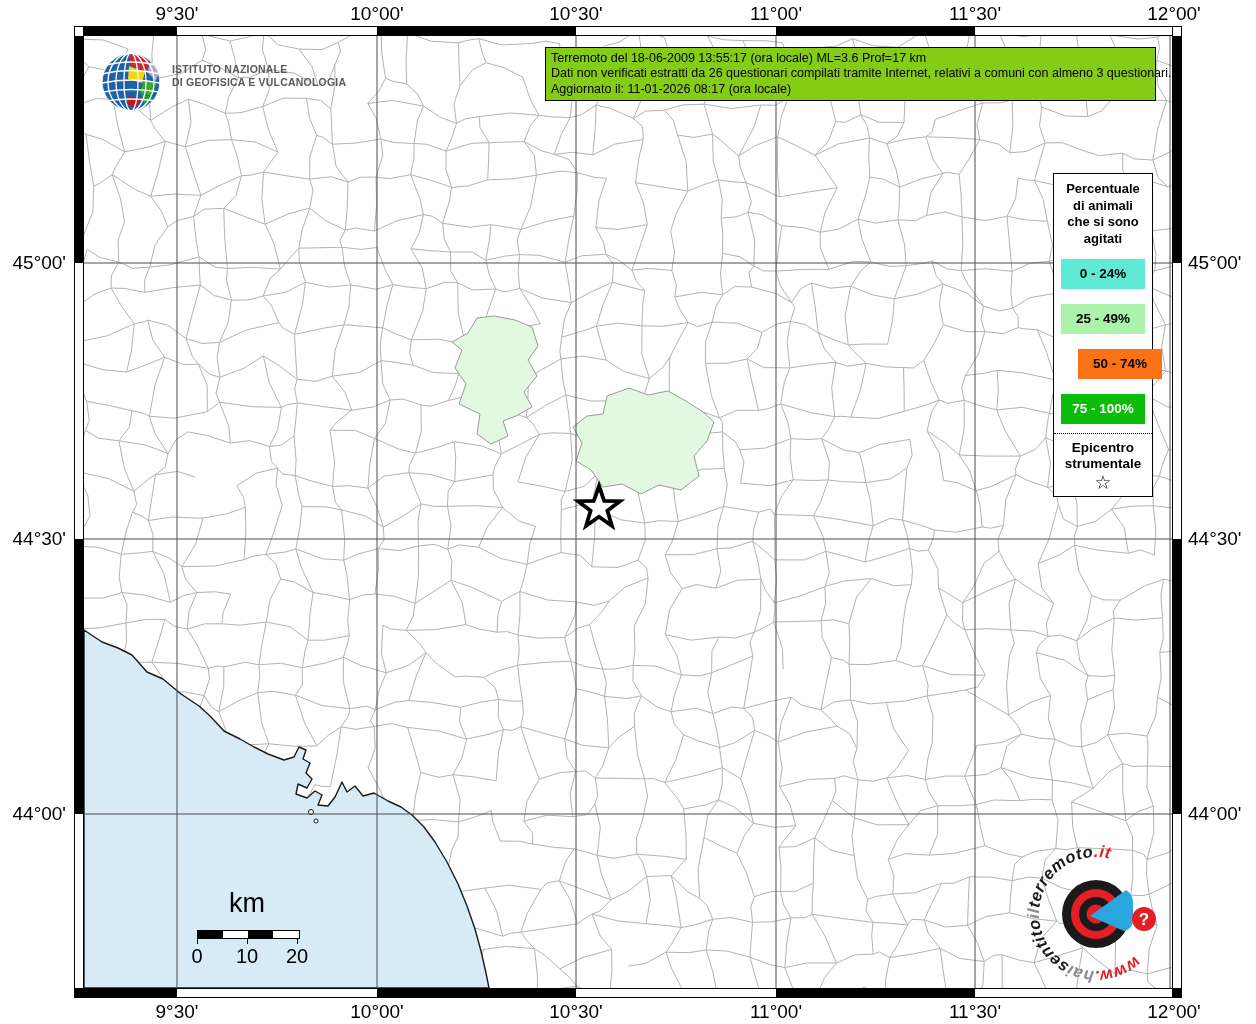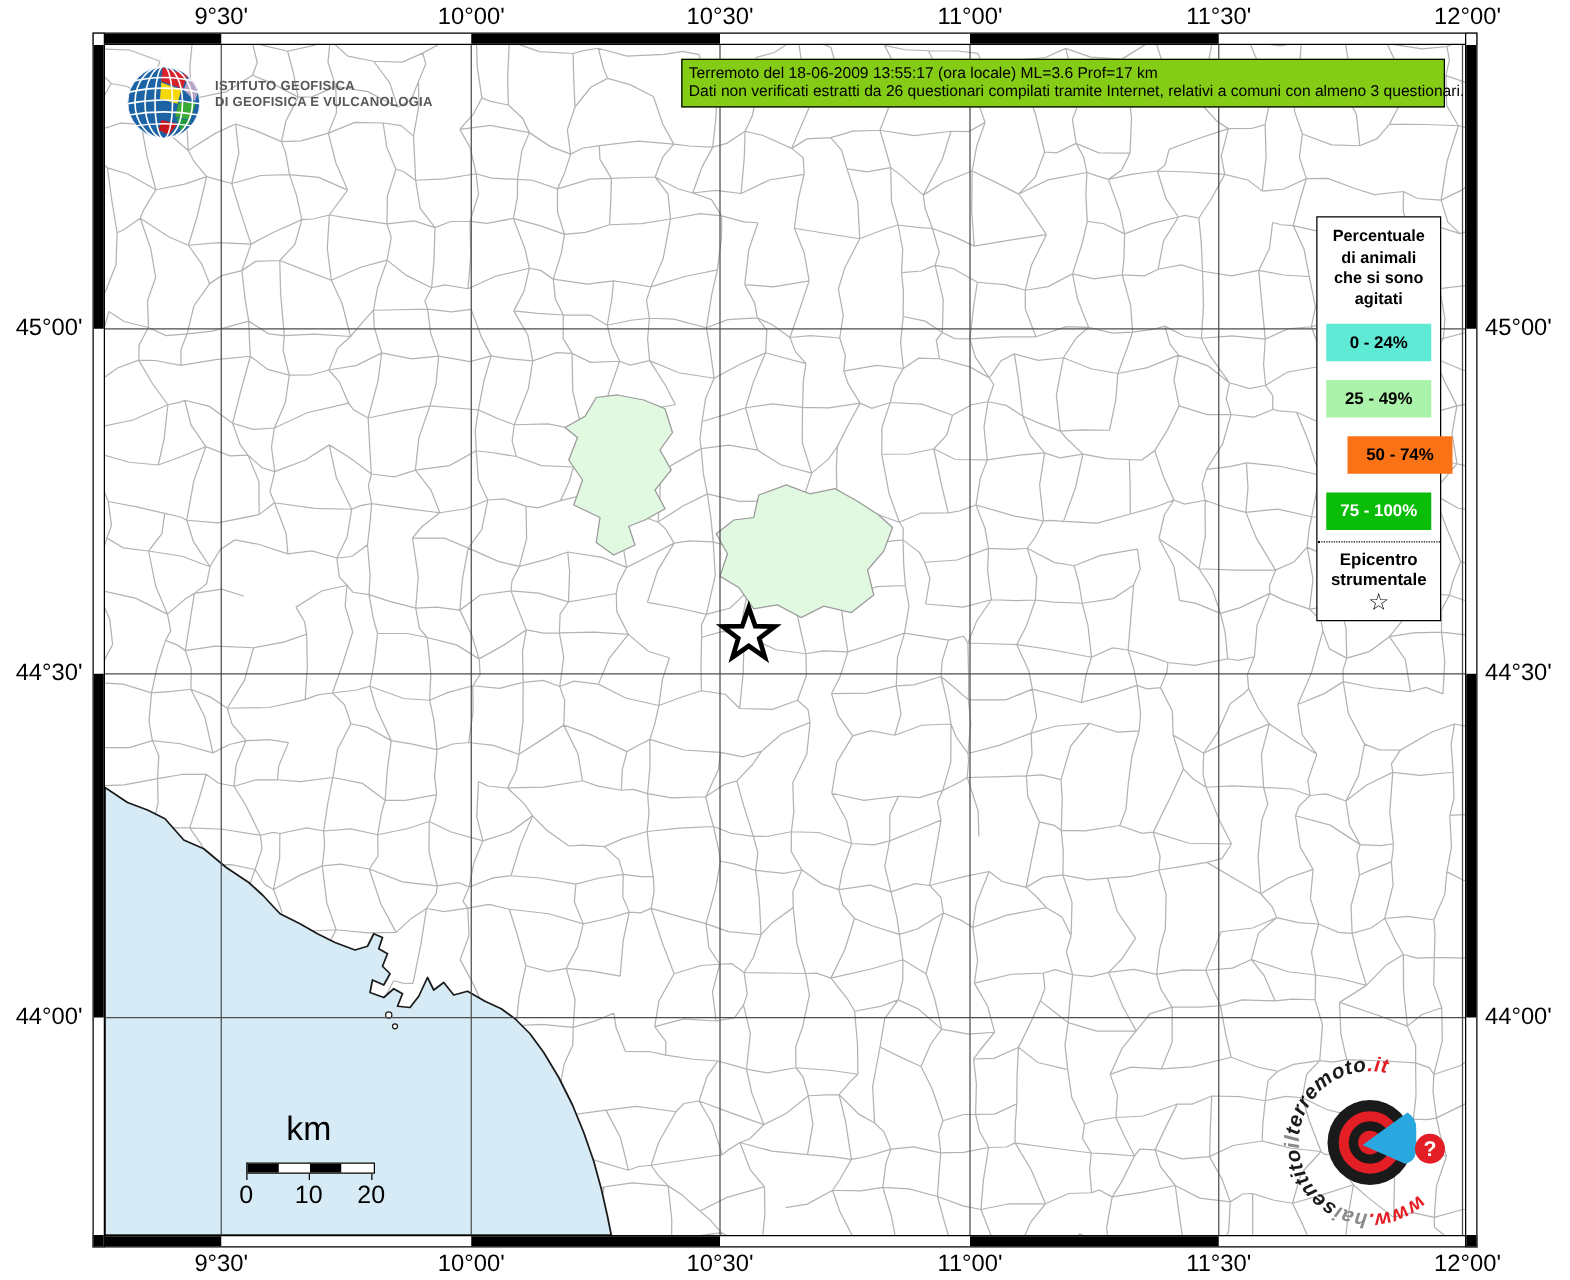--- a/index.html
+++ b/index.html
@@ -127,20 +127,21 @@
 <div class="axlab left" style="left:0;top:527px;">44°30'</div>
 <div class="axlab left" style="left:0;top:802px;">44°00'</div>
 
 <div class="axlab right" style="left:1188px;top:251px;">45°00'</div>
 <div class="axlab right" style="left:1188px;top:527px;">44°30'</div>
 <div class="axlab right" style="left:1188px;top:802px;">44°00'</div>
 
 <div id="info-box">
   <div>Terremoto del 18-06-2009 13:55:17 (ora locale) ML=3.6 Prof=17 km</div>
   <div>Dati non verificati estratti da 26 questionari compilati tramite Internet, relativi a comuni con almeno 3 questionari.</div>
+  <div>Aggiornato il: 11-01-2026 08:17 (ora locale)</div>
 </div>
 
 <div id="legend">
   <div class="lg-title">Percentuale</div>
   <div class="lg-title">di animali</div>
   <div class="lg-title">che si sono</div>
   <div class="lg-title">agitati</div>
   <div class="swatch first" style="background-color: #5eead4; color: rgb(0, 0, 0);">0 - 24%</div>
   <div class="swatch" style="background-color: rgb(171, 242, 171); color: rgb(0, 0, 0);">25 - 49%</div>
   <div class="swatch" style="background-color: #f97316; color: rgb(0, 0, 0); margin-left: 24px;">50 - 74%</div>
@@ -186,21 +187,21 @@
       <circle cx="31" cy="32" r="29"></circle>
       <path d="M3,16 Q31,8 59,16"></path>
       <path d="M2,24 Q31,17 60,24"></path>
       <path d="M2,33 Q31,27 60,33"></path>
       <path d="M3,42 Q31,37 59,42"></path>
       <path d="M6,51 Q31,47 56,51"></path>
     </g>
   </g>
 </svg>
 <div id="ingv-text">
-  <div>ISTITUTO GEOFISICA</div>
+  <div>ISTITUTO NAZIONALE</div>
   <div>DI GEOFISICA E VULCANOLOGIA</div>
 </div>
 
 <svg id="hsit" width="156" height="160" viewBox="0 0 156 160">
   <defs>
     <path id="hsit-circle" d="M116.3,116.3 A57,57 0 1 1 116.3,35.7" fill="none"></path>
   </defs>
   <circle cx="76" cy="76" r="34" fill="#1a1a1a"></circle>
   <circle cx="76" cy="76" r="21" fill="none" stroke="#e31e24" stroke-width="8"></circle>
   <circle cx="76" cy="76" r="9.5" fill="#e31e24"></circle>

